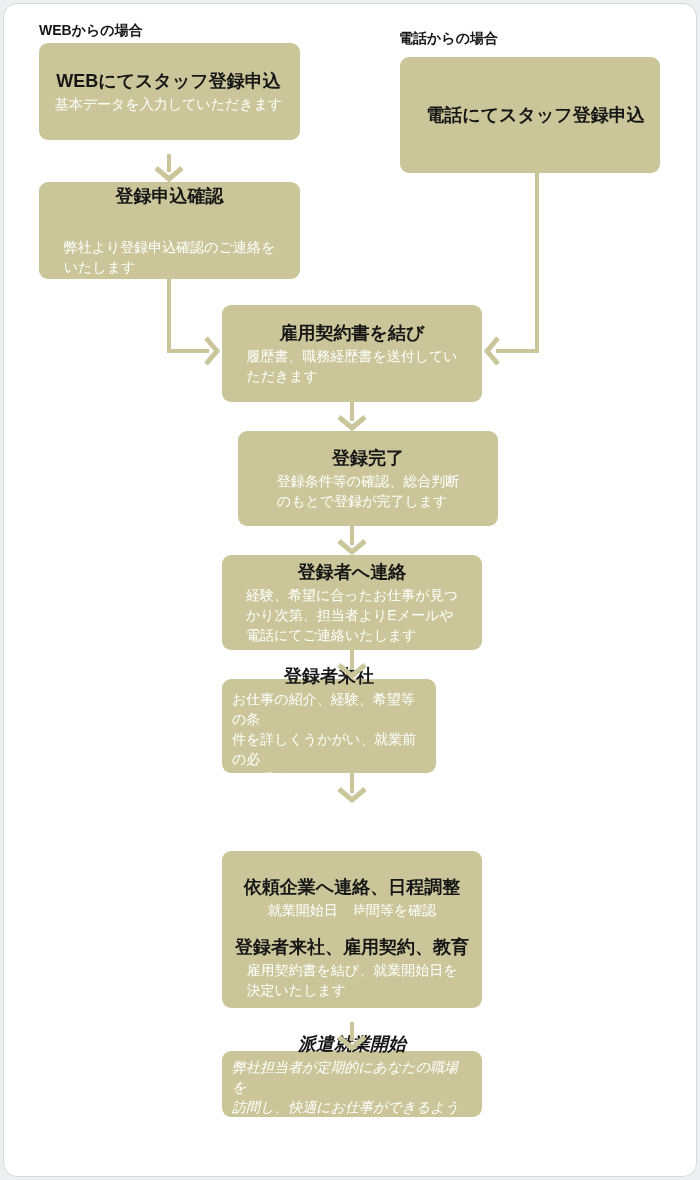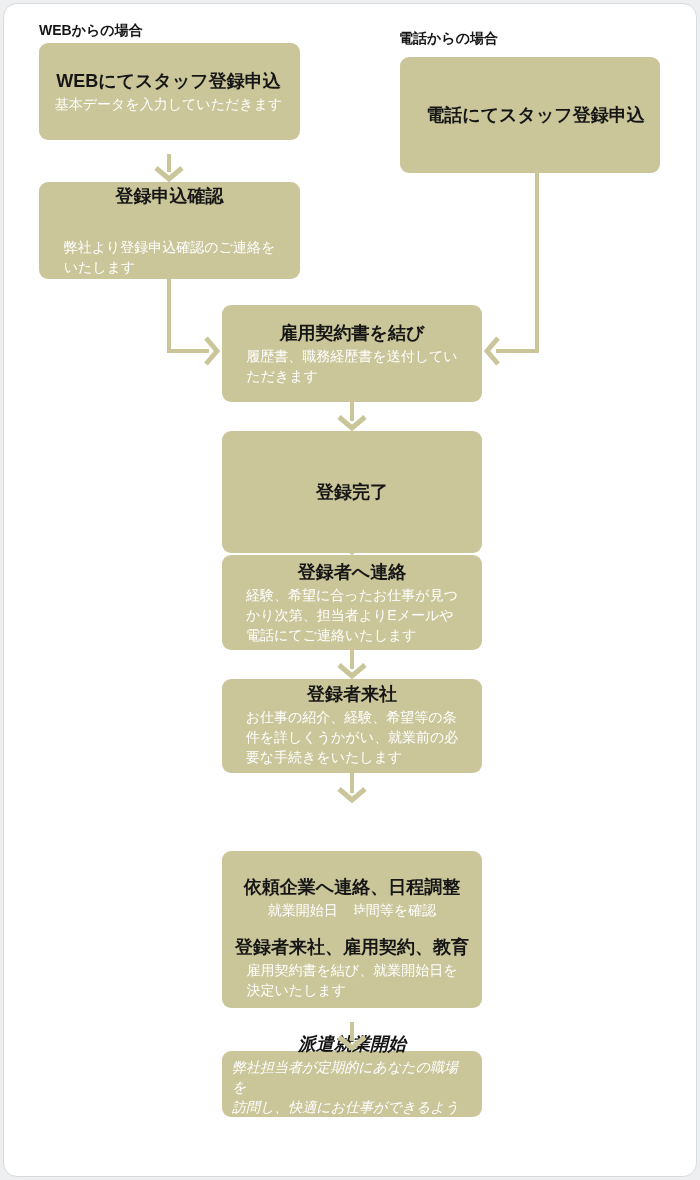--- a/index.html
+++ b/index.html
@@ -73,30 +73,32 @@
 
   <div class="box" style="left:400px;top:57px;width:260px;height:116px;padding-left:21px;">
     <div class="bt">電話にてスタッフ登録申込</div>
   </div>
 
   <div class="box" style="left:222px;top:305px;width:260px;height:97px;">
     <div class="bt">雇用契約書を結び</div>
     <div class="bs">履歴書、職務経歴書を送付してい
 ただきます</div>
   </div>
-  <div class="box" style="left:222px;top:431px;width:260px;height:122px;">
+  <div class="box" style="left:238px;top:431px;width:260px;height:95px;">
     <div class="bt">登録完了</div>
+    <div class="bs">登録条件等の確認、総合判断
+のもとで登録が完了します</div>
   </div>
   <div class="box" style="left:222px;top:555px;width:260px;height:95px;">
     <div class="bt">登録者へ連絡</div>
     <div class="bs">経験、希望に合ったお仕事が見つ
 かり次第、担当者よりEメールや
 電話にてご連絡いたします</div>
   </div>
-  <div class="box" style="left:222px;top:679px;width:260px;height:94px;justify-content:flex-end;">
+  <div class="box" style="left:222px;top:679px;width:214px;height:94px;">
     <div class="bt">登録者来社</div>
     <div class="bs">お仕事の紹介、経験、希望等の条
 件を詳しくうかがい、就業前の必
 要な手続きをいたします</div>
   </div>
   <div class="box" style="left:222px;top:851px;width:260px;height:92px;">
     <div class="bt">依頼企業へ連絡、日程調整</div>
     <div class="bs">就業開始日、時間等を確認</div>
   </div>
   <div class="box" style="left:222px;top:927px;width:260px;height:81px;">

